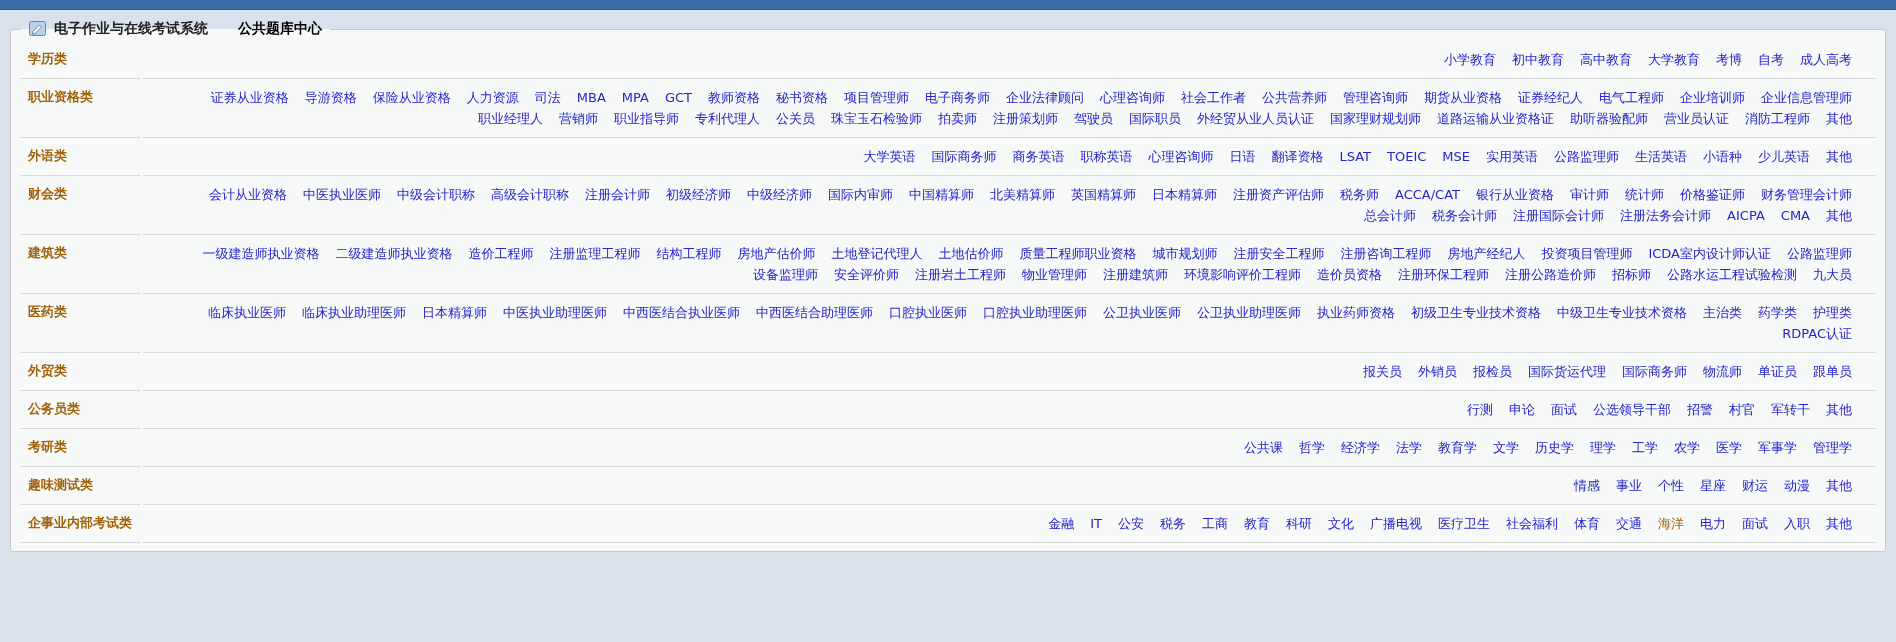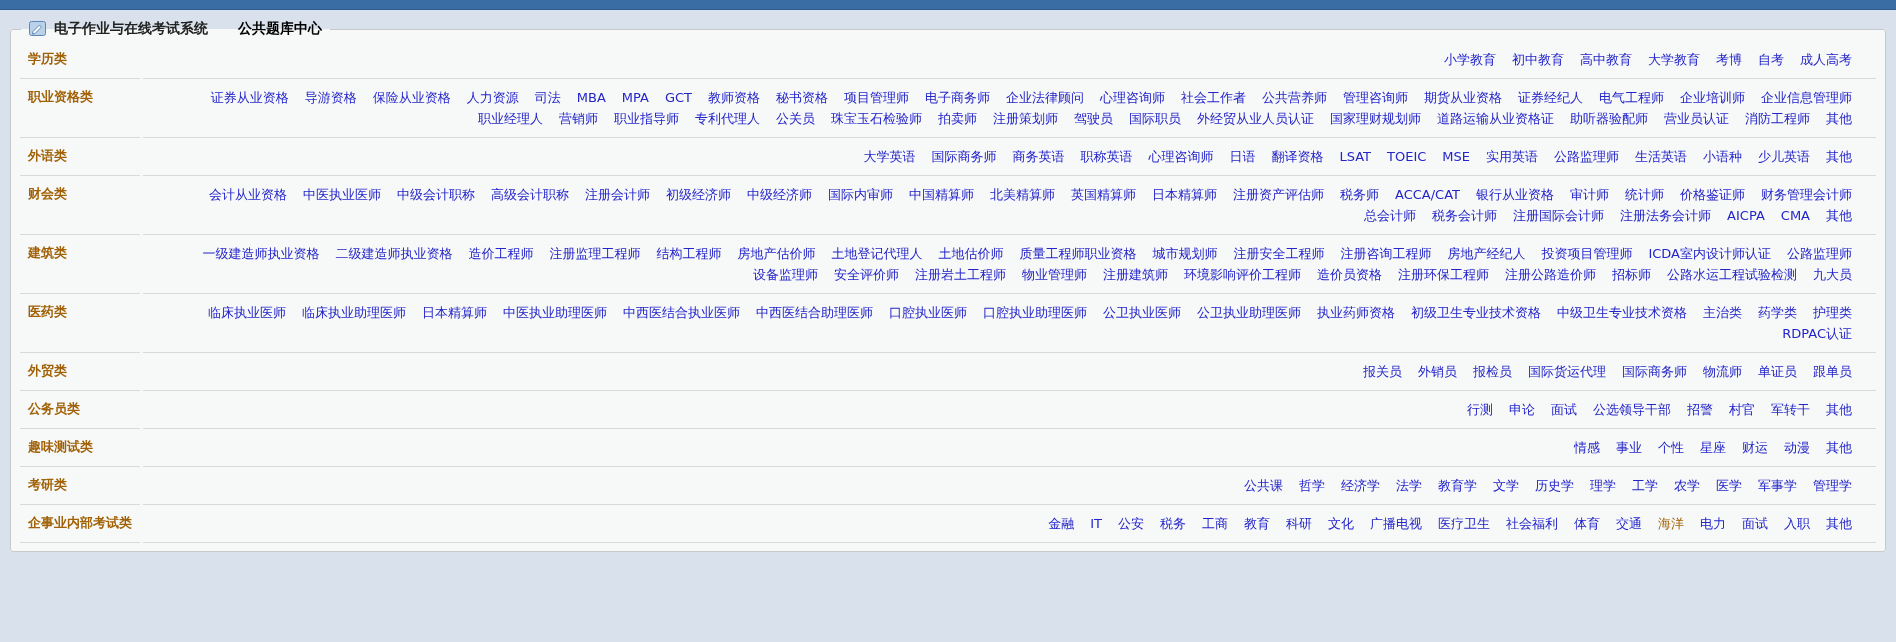--- a/index.html
+++ b/index.html
@@ -128,26 +128,26 @@
           </tr>
           <tr>
             <th class="cat-label">外贸类</th>
             <td class="cat-links"><a>报关员</a><a>外销员</a><a>报检员</a><a>国际货运代理</a><a>国际商务师</a><a>物流师</a><a>单证员</a><a>跟单员</a></td>
           </tr>
           <tr>
             <th class="cat-label">公务员类</th>
             <td class="cat-links"><a>行测</a><a>申论</a><a>面试</a><a>公选领导干部</a><a>招警</a><a>村官</a><a>军转干</a><a>其他</a></td>
           </tr>
           <tr>
+            <th class="cat-label">考研类</th>
+            <td class="cat-links"><a>公共课</a><a>哲学</a><a>经济学</a><a>法学</a><a>教育学</a><a>文学</a><a>历史学</a><a>理学</a><a>工学</a><a>农学</a><a>医学</a><a>军事学</a><a>管理学</a></td>
+          </tr>
+          <tr>
             <th class="cat-label">趣味测试类</th>
             <td class="cat-links"><a>情感</a><a>事业</a><a>个性</a><a>星座</a><a>财运</a><a>动漫</a><a>其他</a></td>
-          </tr>
-          <tr>
-            <th class="cat-label">考研类</th>
-            <td class="cat-links"><a>公共课</a><a>哲学</a><a>经济学</a><a>法学</a><a>教育学</a><a>文学</a><a>历史学</a><a>理学</a><a>工学</a><a>农学</a><a>医学</a><a>军事学</a><a>管理学</a></td>
           </tr>
           <tr>
             <th class="cat-label">企事业内部考试类</th>
             <td class="cat-links"><a>金融</a><a>IT</a><a>公安</a><a>税务</a><a>工商</a><a>教育</a><a>科研</a><a>文化</a><a>广播电视</a><a>医疗卫生</a><a>社会福利</a><a>体育</a><a>交通</a><a class="disabled">海洋</a><a>电力</a><a>面试</a><a>入职</a><a>其他</a></td>
           </tr>
         </tbody>
     </table>
   </fieldset>
 </div>
 

